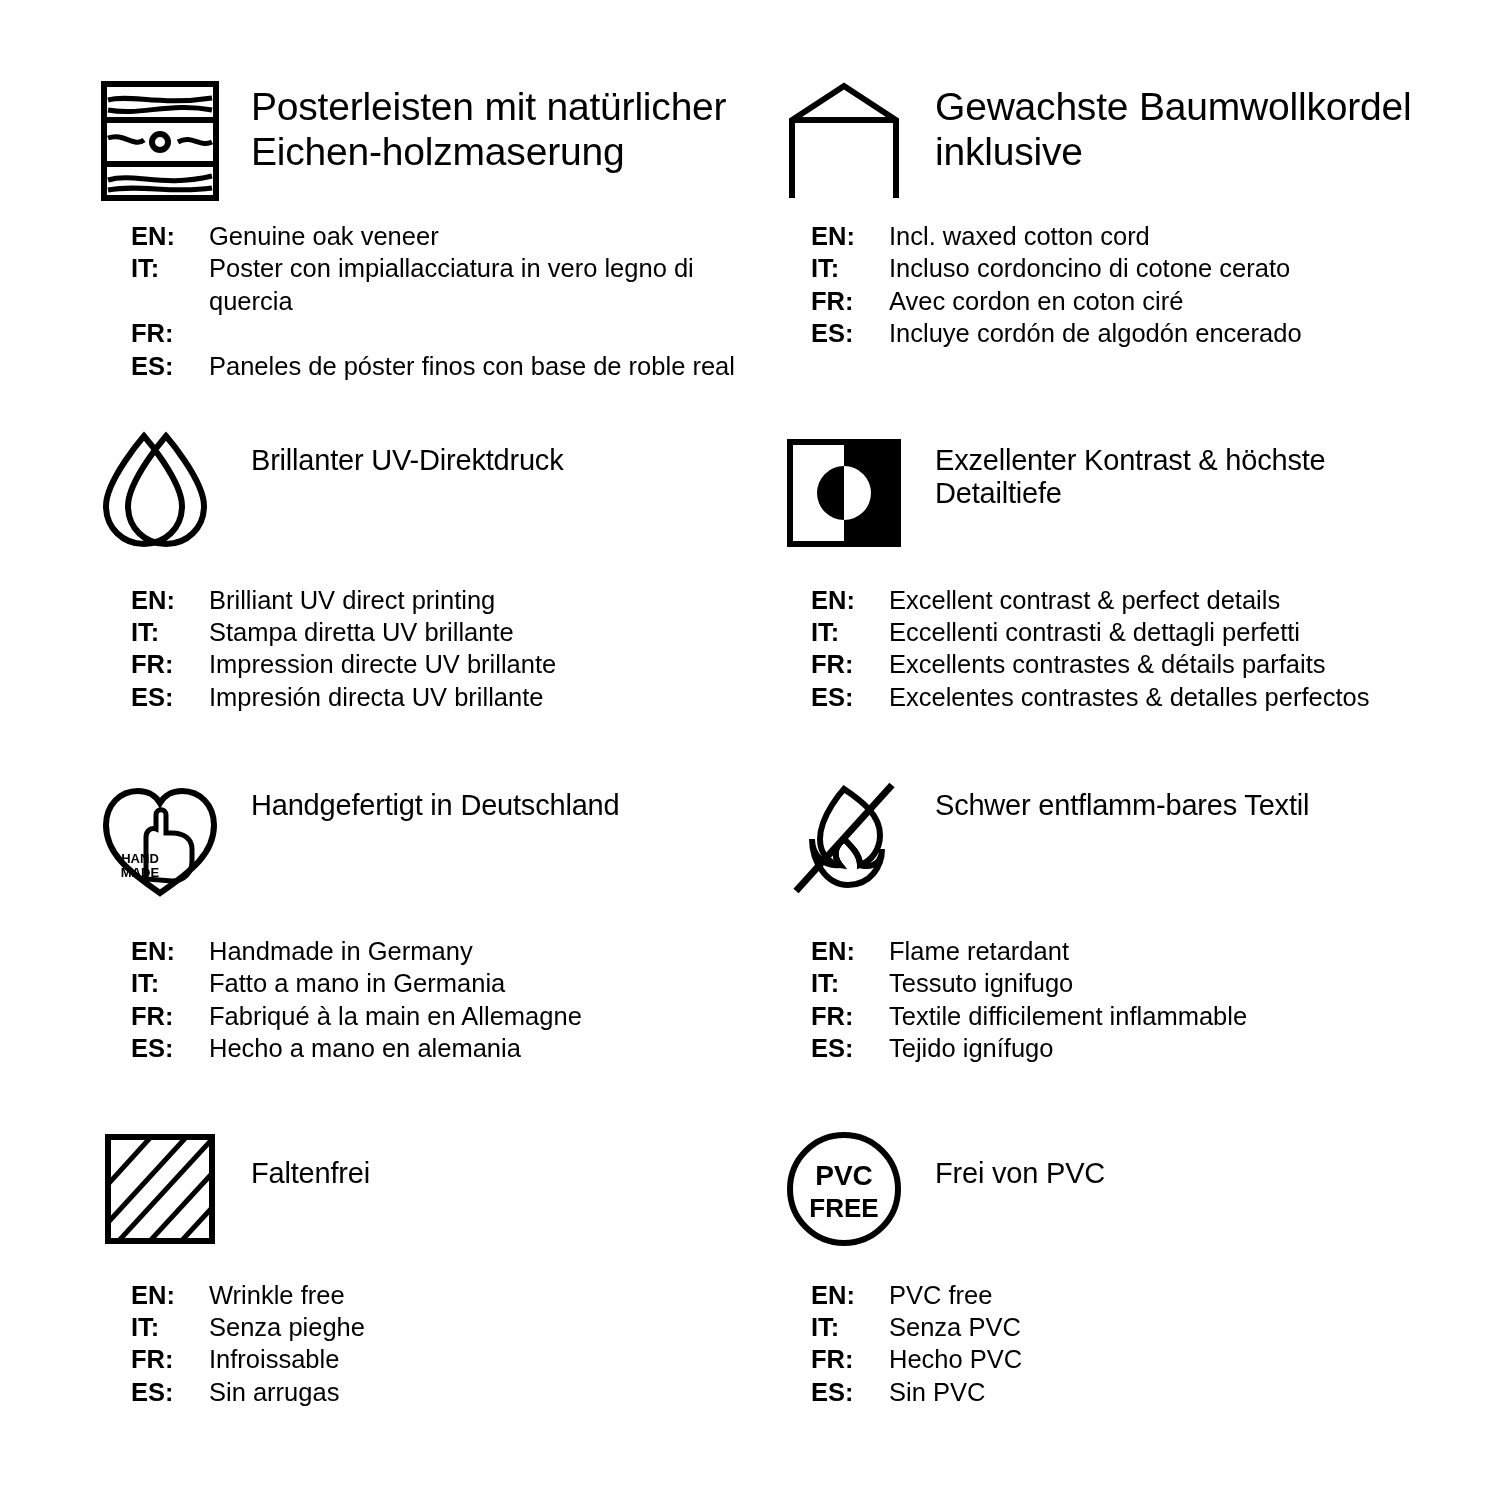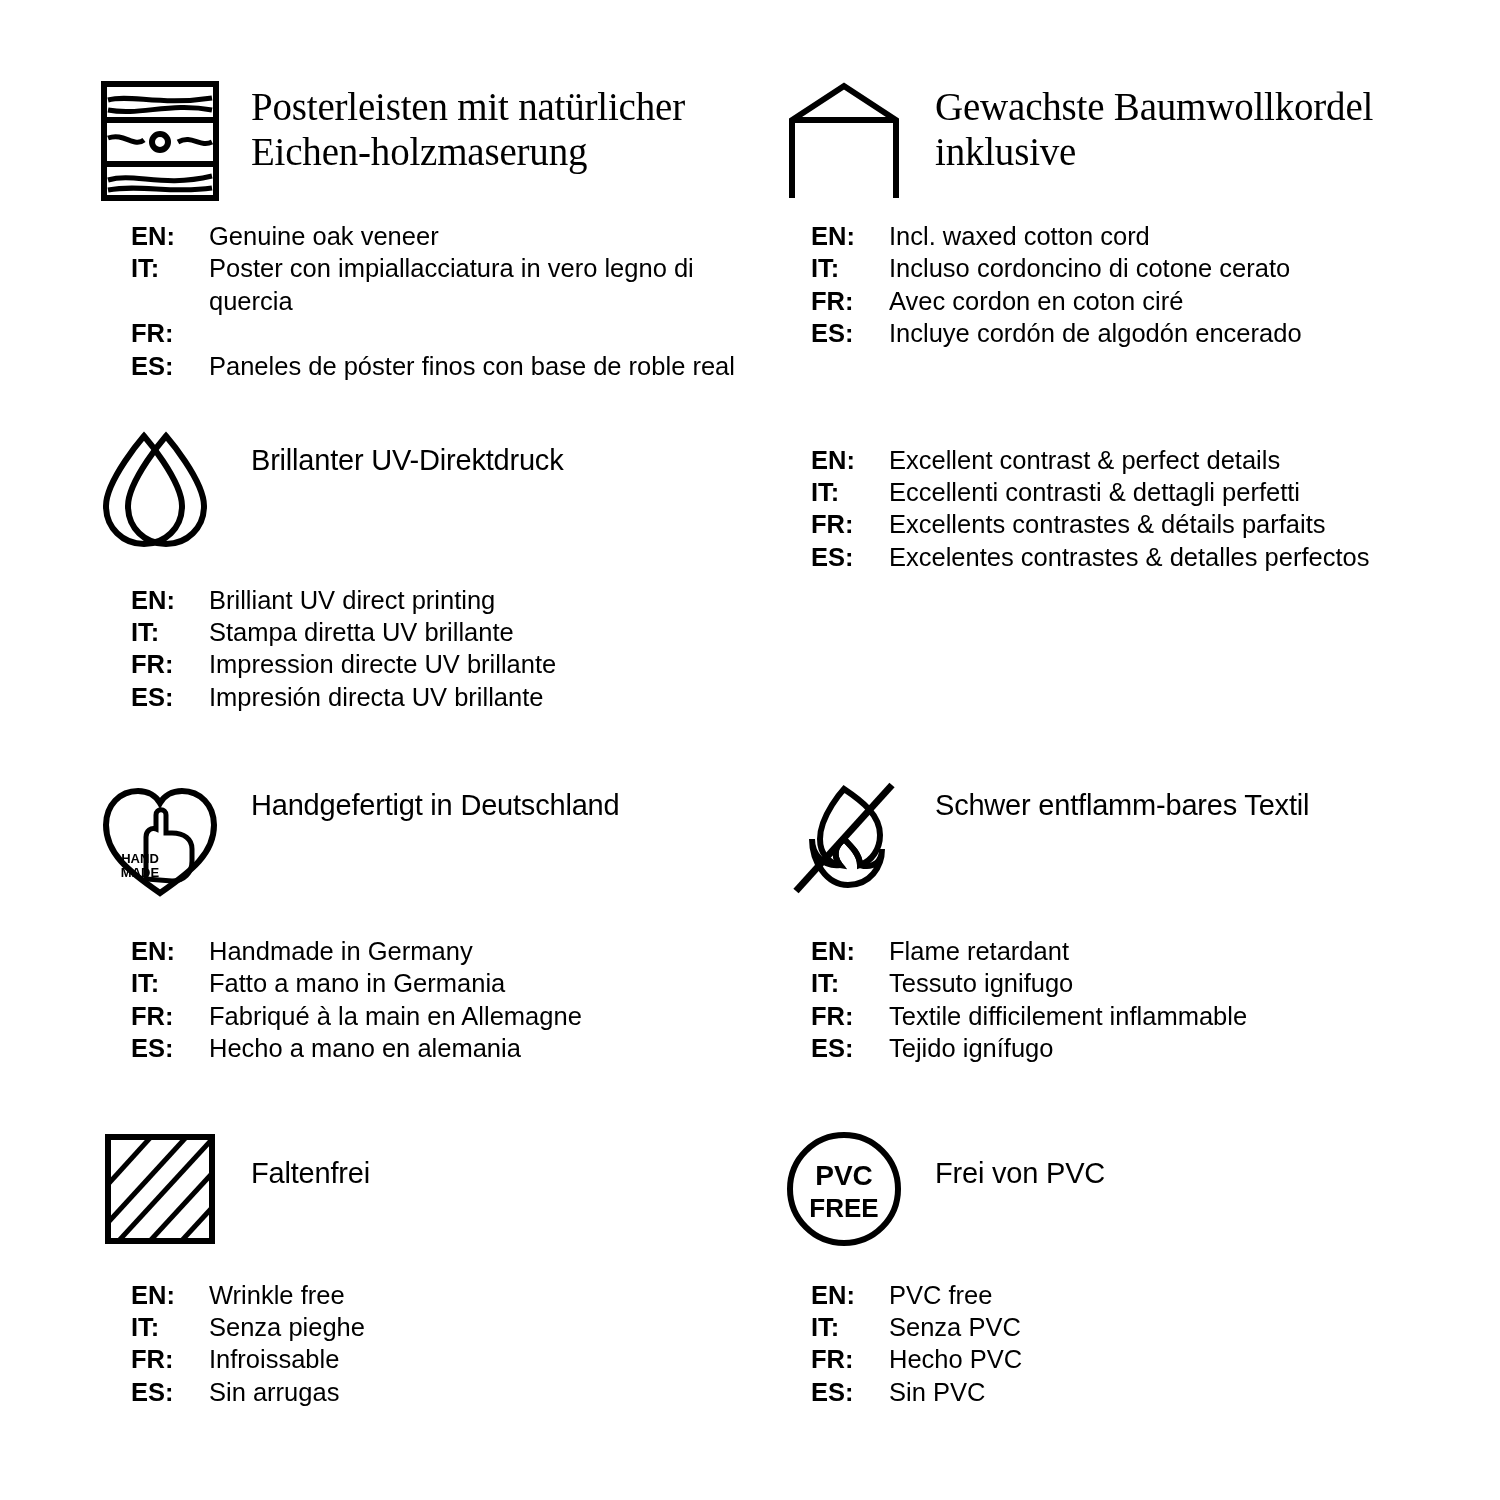--- a/index.html
+++ b/index.html
@@ -70,21 +70,21 @@
     font-weight: 700;
     width: 78px;
     min-width: 78px;
     margin-left: 32px;
   }
   .lang-text {
     font-weight: 400;
     max-width: 600px;
   }
   
-  .r1 .feature-title { font-size: 39px; font-family: Liberation Serif, serif; }
+  .r1 .feature-title { font-size: 39px; }
   .r1 .langs { margin-top: 10px; }
   .r2 .icon-box { padding-top: 10px; }
   .r2 .feature-title { padding-top: 26px; }
   .r2 .langs { margin-top: 26px; }
   .r3 .icon-box { padding-top: 10px; }
   .r3 .feature-title { padding-top: 24px; }
   .r3 .langs { margin-top: 30px; }
   .r4 .icon-box { padding-top: 14px; }
   .r4 .feature-title { padding-top: 44px; }
   .r4 .langs { margin-top: 26px; }
@@ -187,20 +187,32 @@
         <span class="lang-text">Impression directe UV brillante</span>
       </div>
       <div class="lang-row">
         <span class="lang-code">ES:</span>
         <span class="lang-text">Impresión directa UV brillante</span>
       </div>
     </div>
   </div>
 
   <div class="feature r2 col-right">
+    <div class="feature-head">
+      <div class="icon-box">
+        <svg width="120" height="130" viewBox="0 0 120 130">
+          <rect x="6" y="14" width="108" height="102" fill="#000"></rect>
+          <rect x="6" y="14" width="54" height="102" fill="#fff"></rect>
+          <rect x="6" y="14" width="108" height="102" fill="none" stroke="#000" stroke-width="6"></rect>
+          <path d="M60 38 A26 26 0 0 0 60 92 Z" fill="#000"></path>
+          <path d="M60 38 A26 26 0 0 1 60 92 Z" fill="#fff"></path>
+        </svg>
+      </div>
+      <div class="feature-title">Exzellenter Kontrast &amp; höchste Detailtiefe</div>
+    </div>
     <div class="langs">
       <div class="lang-row">
         <span class="lang-code">EN:</span>
         <span class="lang-text">Excellent contrast &amp; perfect details</span>
       </div>
       <div class="lang-row">
         <span class="lang-code">IT:</span>
         <span class="lang-text">Eccellenti contrasti &amp; dettagli perfetti</span>
       </div>
       <div class="lang-row">

